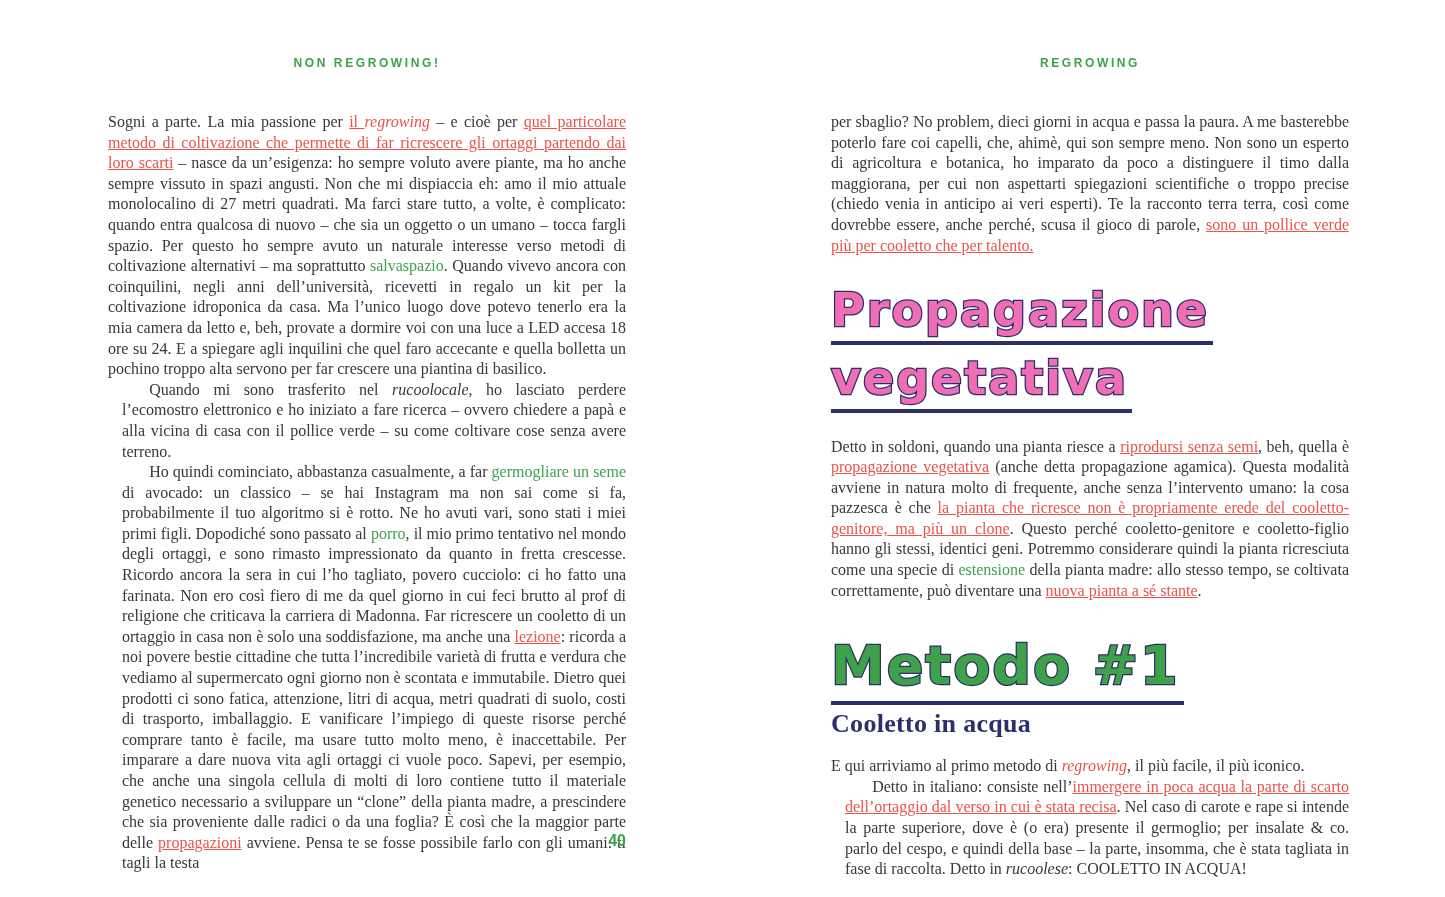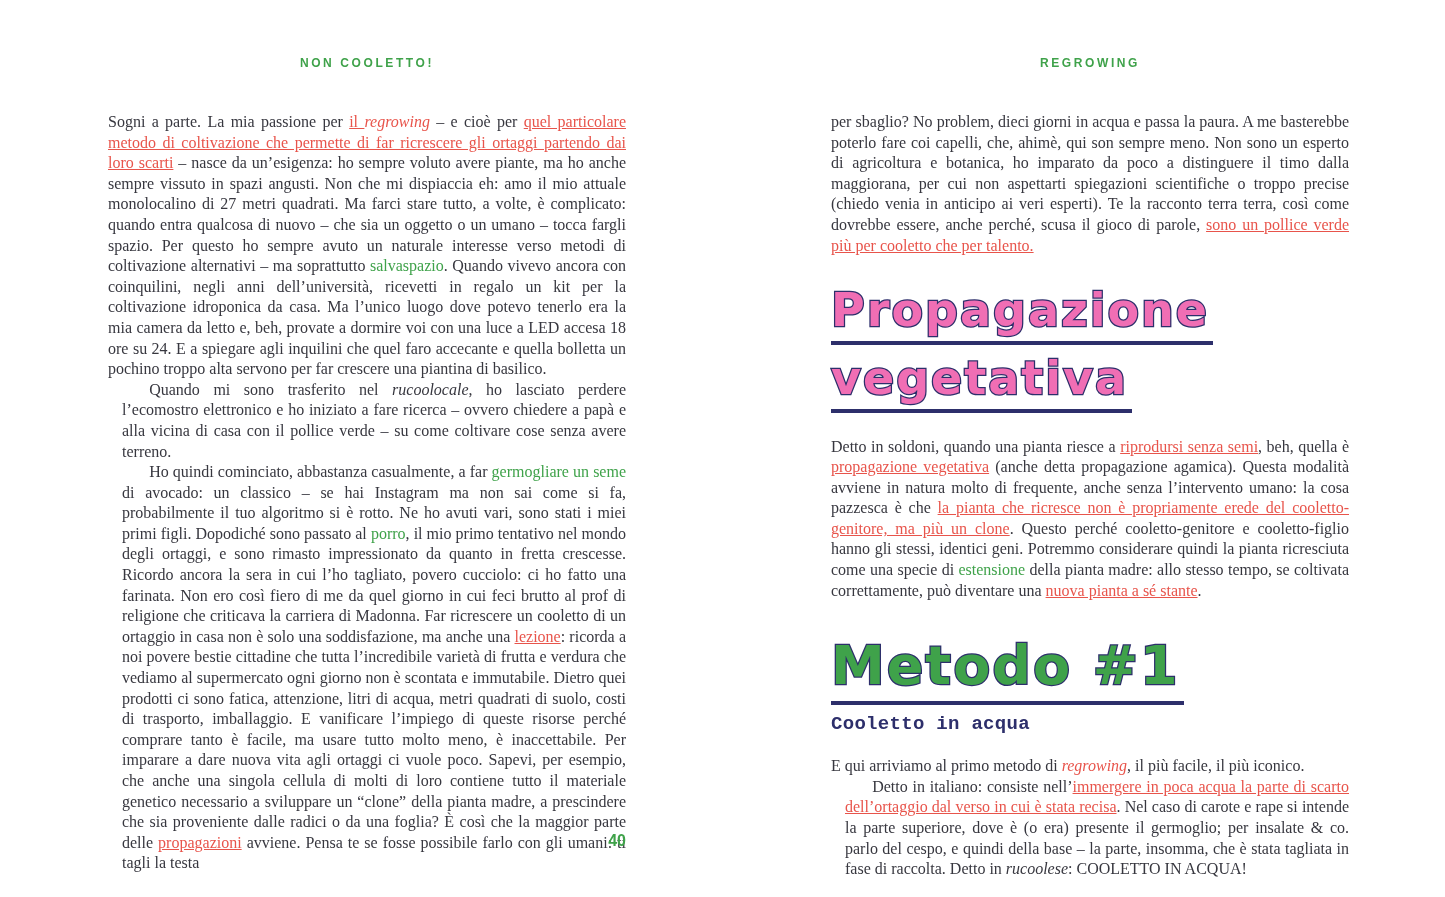--- a/index.html
+++ b/index.html
@@ -36,31 +36,31 @@
     -webkit-text-stroke:2.5px var(--navy); paint-order:stroke fill;
     line-height:1.08; text-align:left;
   }
   .display-heading.pink{font-size:46px; color:var(--pink); margin:30px 0 24px;}
   .display-heading.green{font-size:54px; color:var(--green); margin:36px 0 2px;}
   .display-line{
     display:table; border-bottom:4px solid var(--navy);
     padding:0 4px 5px 0; margin-bottom:9px; white-space:nowrap;
   }
   .sub-heading{
-    font-family:Liberation Mono, monospace; font-weight:bold; font-size:19px;
+    font-family:Liberation Serif, serif; font-weight:bold; font-size:26px;
     color:var(--navy); margin:6px 0 22px; letter-spacing:0.3px; text-align:left;
   }
 </style>
 </head>
 <body>
 
 <div class="spread">
 
   <div class="page left">
-    <div class="running-head">NON COOLETTO!</div>
+    <div class="running-head">NON REGROWING!</div>
     <div class="text-col">
         <p class="body-p"><span class="seg plain">Sogni a parte. La mia passione per </span><span class="seg red">il </span><span class="seg red-italic">regrowing</span><span class="seg plain"> – e cioè per </span><span class="seg red">quel particolare metodo di coltivazione che permette di far ricrescere gli ortaggi partendo dai loro scarti</span><span class="seg plain"> – nasce da un’esigenza: ho sempre voluto avere piante, ma ho anche sempre vissuto in spazi angusti. Non che mi dispiaccia eh: amo il mio attuale monolocalino di 27 metri quadrati. Ma farci stare tutto, a volte, è complicato: quando entra qualcosa di nuovo – che sia un oggetto o un umano – tocca fargli spazio. Per questo ho sempre avuto un naturale interesse verso metodi di coltivazione alternativi – ma soprattutto </span><span class="seg green">salvaspazio</span><span class="seg plain">. Quando vivevo ancora con coinquilini, negli anni dell’università, ricevetti in regalo un kit per la coltivazione idroponica da casa. Ma l’unico luogo dove potevo tenerlo era la mia camera da letto e, beh, provate a dormire voi con una luce a LED accesa 18 ore su 24. E a spiegare agli inquilini che quel faro accecante e quella bolletta un pochino troppo alta servono per far crescere una piantina di basilico.</span></p>
         <p class="body-p indent"><span class="seg plain">Quando mi sono trasferito nel </span><span class="seg italic">rucoolocale</span><span class="seg plain">, ho lasciato perdere l’ecomostro elettronico e ho iniziato a fare ricerca – ovvero chiedere a papà e alla vicina di casa con il pollice verde – su come coltivare cose senza avere terreno.</span></p>
         <p class="body-p indent"><span class="seg plain">Ho quindi cominciato, abbastanza casualmente, a far </span><span class="seg green">germogliare un seme</span><span class="seg plain"> di avocado: un classico – se hai Instagram ma non sai come si fa, probabilmente il tuo algoritmo si è rotto. Ne ho avuti vari, sono stati i miei primi figli. Dopodiché sono passato al </span><span class="seg green">porro</span><span class="seg plain">, il mio primo tentativo nel mondo degli ortaggi, e sono rimasto impressionato da quanto in fretta crescesse. Ricordo ancora la sera in cui l’ho tagliato, povero cucciolo: ci ho fatto una farinata. Non ero così fiero di me da quel giorno in cui feci brutto al prof di religione che criticava la carriera di Madonna. Far ricrescere un cooletto di un ortaggio in casa non è solo una soddisfazione, ma anche una </span><span class="seg red">lezione</span><span class="seg plain">: ricorda a noi povere bestie cittadine che tutta l’incredibile varietà di frutta e verdura che vediamo al supermercato ogni giorno non è scontata e immutabile. Dietro quei prodotti ci sono fatica, attenzione, litri di acqua, metri quadrati di suolo, costi di trasporto, imballaggio. E vanificare l’impiego di queste risorse perché comprare tanto è facile, ma usare tutto molto meno, è inaccettabile. Per imparare a dare nuova vita agli ortaggi ci vuole poco. Sapevi, per esempio, che anche una singola cellula di molti di loro contiene tutto il materiale genetico necessario a sviluppare un “clone” della pianta madre, a prescindere che sia proveniente dalle radici o da una foglia? È così che la maggior parte delle </span><span class="seg red">propagazioni</span><span class="seg plain"> avviene. Pensa te se fosse possibile farlo con gli umani: ti tagli la testa</span></p>
       </div>
     <div class="page-number">40</div>
   </div>
 
   <div class="page right">
     <div class="running-head">REGROWING</div>

